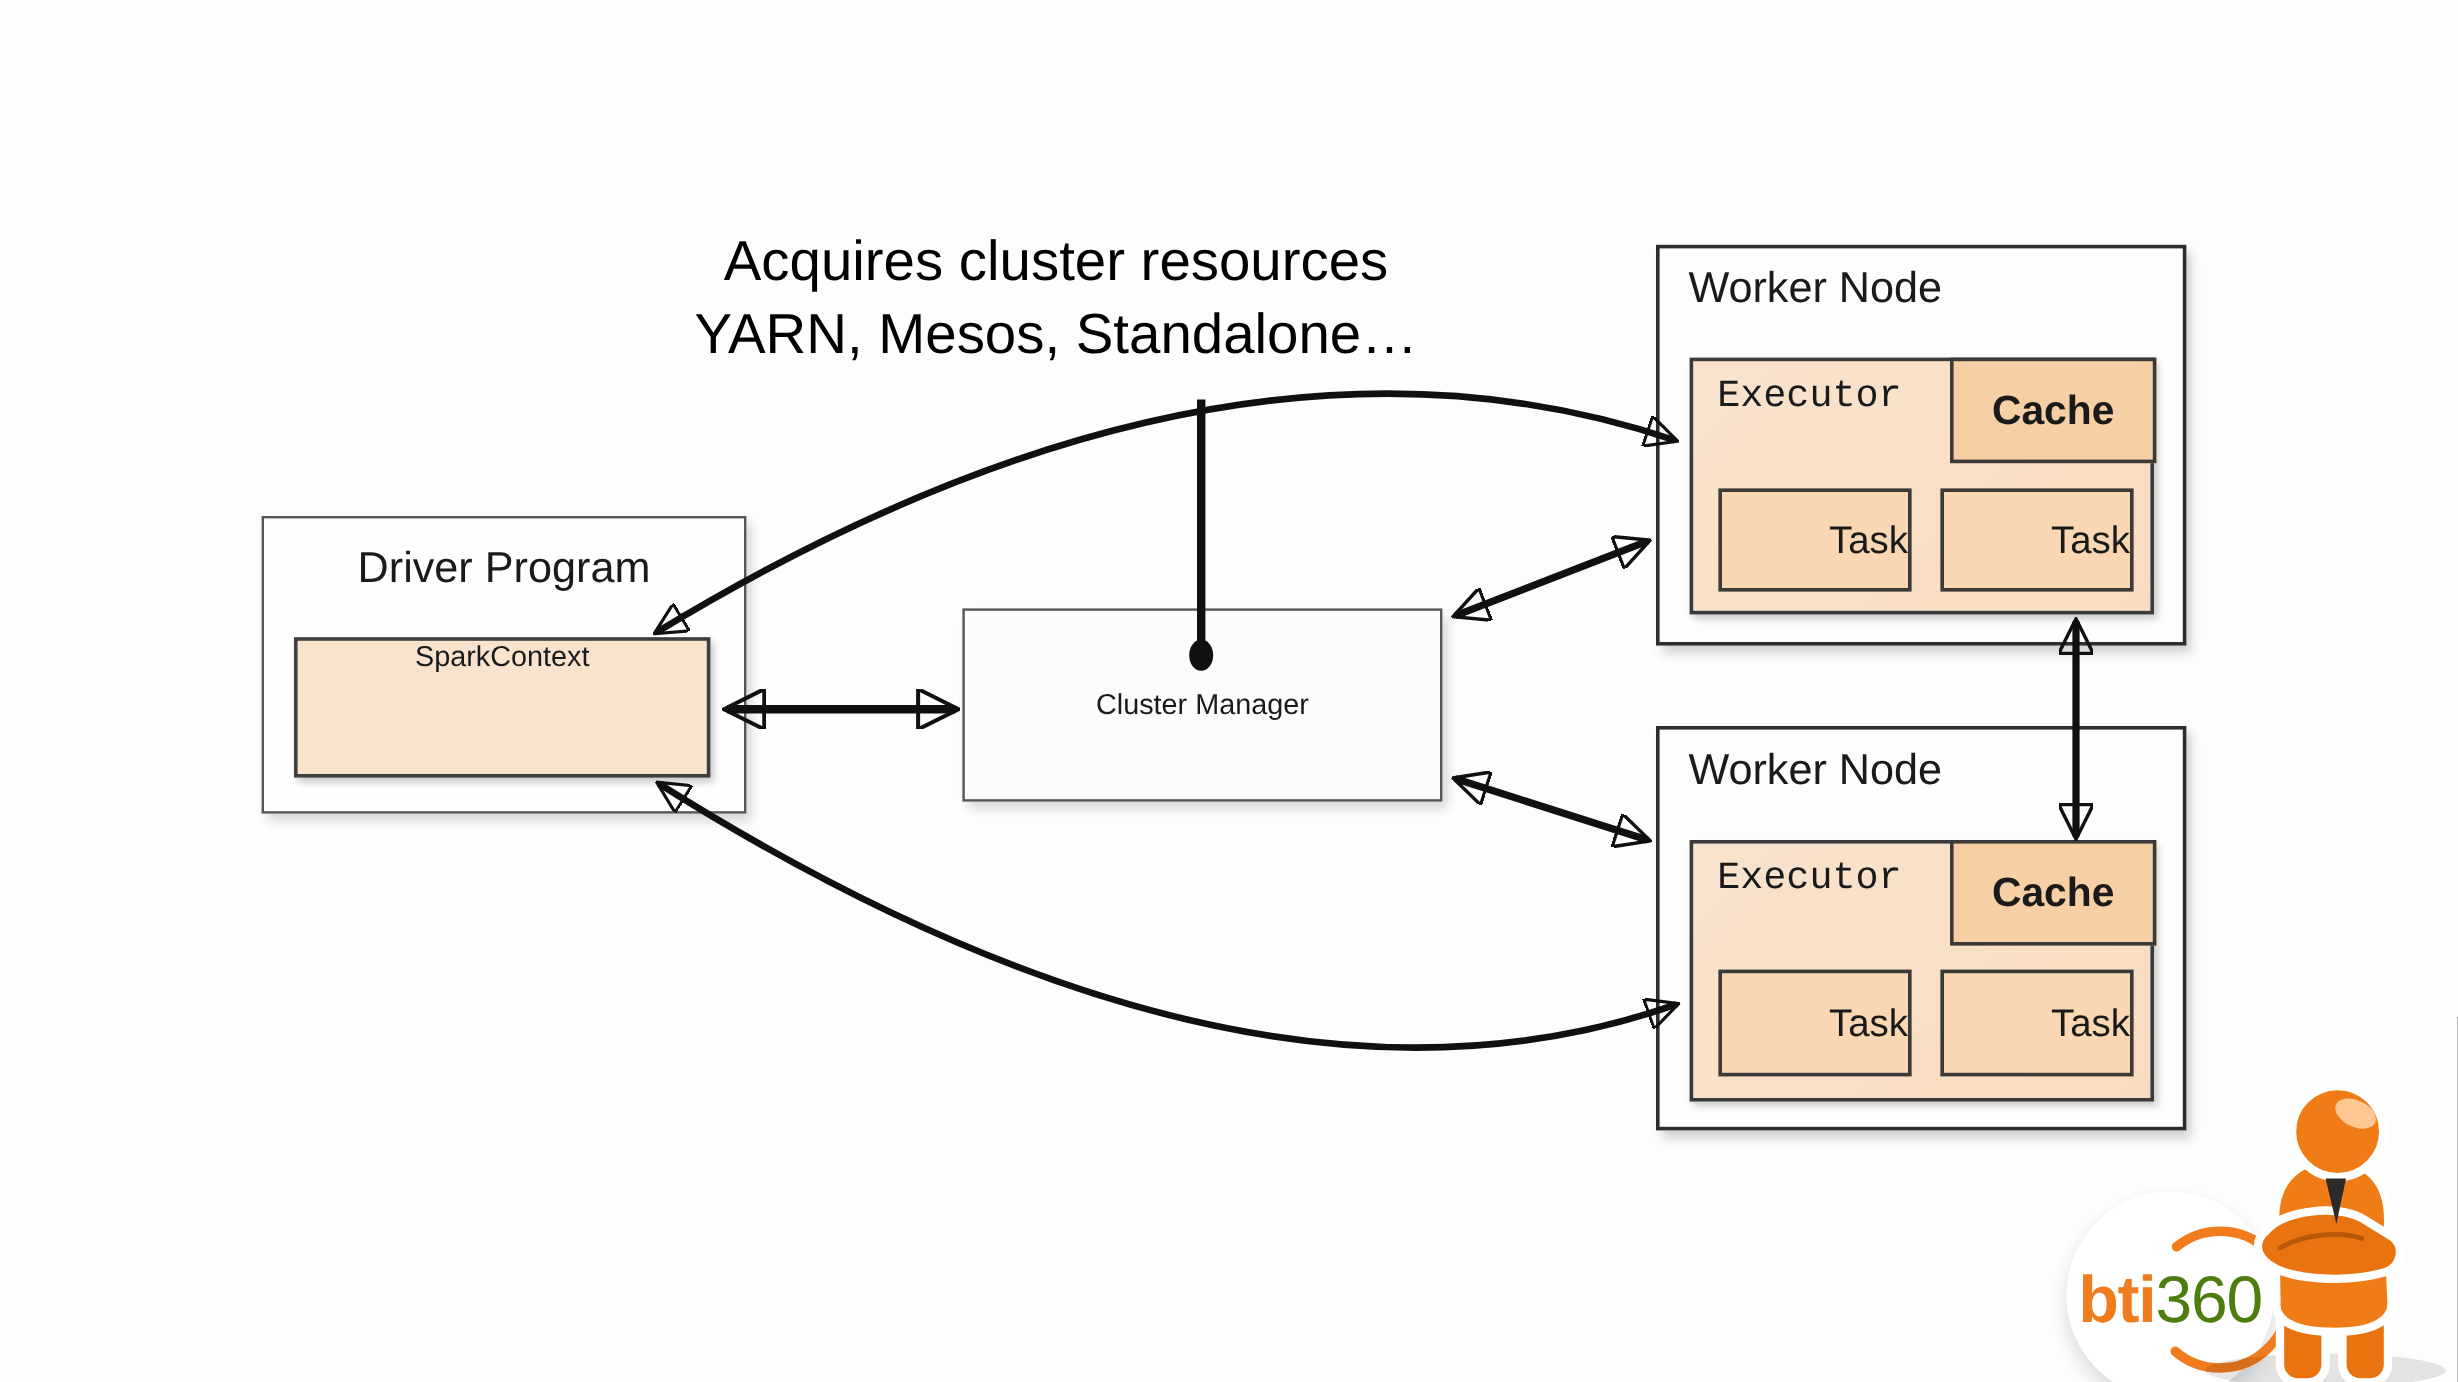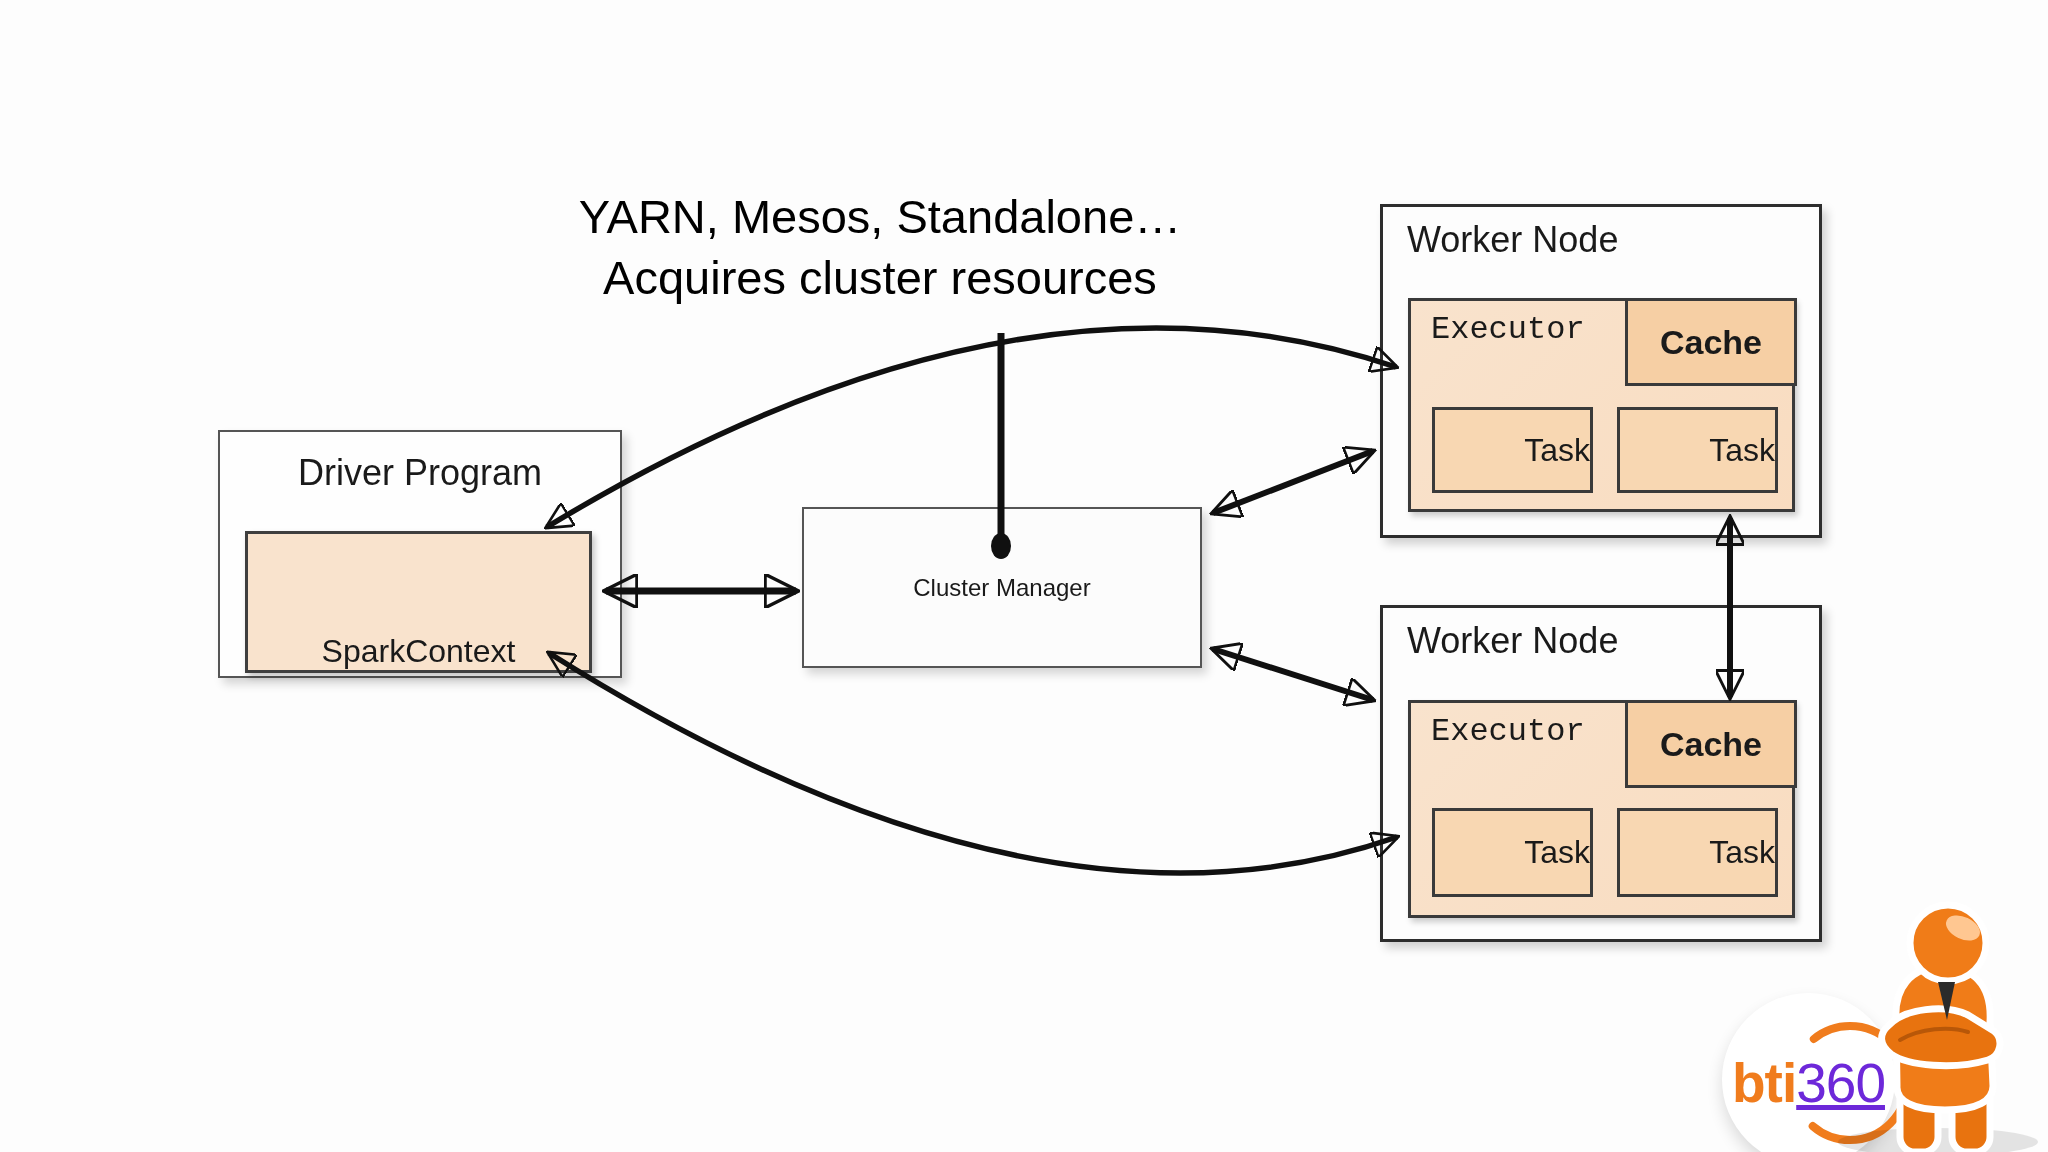--- a/index.html
+++ b/index.html
@@ -14,23 +14,23 @@
   }
   
   .box{position:absolute;box-sizing:border-box;z-index:1;}
   .driver{
     left:218px;top:430px;width:404px;height:248px;
     background:#fefefe;border:2px solid #555;
     box-shadow:5px 6px 9px rgba(0,0,0,.16);
   }
   .driver-title{margin-top:20px;text-align:center;font-size:36px;}
   .spark{
-    left:245px;top:531px;width:347px;height:142px;
+    left:245px;top:531px;width:347px;height:117px;
     background:var(--peach-light,#f9e3cd);border:3px solid #3f3f3f;
-    display:flex;align-items:flex-end;justify-content:center;font-size:32px;
+    display:flex;align-items:flex-start;justify-content:center;font-size:24px;
     box-shadow:3px 4px 6px rgba(0,0,0,.22);z-index:2;
   }
   .cluster{
     left:802px;top:507px;width:400px;height:161px;
     background:#fcfcfc;border:2px solid #555;
     display:flex;align-items:center;justify-content:center;font-size:24px;
     box-shadow:5px 6px 9px rgba(0,0,0,.16);
   }
   .worker{
     left:1380px;width:442px;background:#fdfdfd;border:3px solid #2d2d2d;
@@ -77,31 +77,31 @@
   .logo-circle{
     position:absolute;left:1722px;top:993px;width:173px;height:173px;
     border-radius:50%;background:#fff;z-index:6;
     box-shadow:0 8px 16px rgba(0,0,0,.14);
   }
   .logo-text{
     position:absolute;left:0;top:58px;width:100%;text-align:center;
     font-size:55px;letter-spacing:-1px;z-index:7;
   }
   .logo-prefix{color:var(--accent-orange,#f07c1d);font-weight:700;}
-  .logo-suffix{color:#6d28d9;font-weight:400;text-decoration:underline;}
+  .logo-suffix{color:#4d7c0f;font-weight:400;}
   .logo-art{position:absolute;left:1700px;top:870px;z-index:8;pointer-events:none;}
 </style>
 </head>
 <body>
 
 <div class="stage">
 
   <div class="annotation">
+    <div>Acquires cluster resources</div>
     <div>YARN, Mesos, Standalone…</div>
-    <div>Acquires cluster resources</div>
   </div>
 
   <div class="box driver">
     <div class="driver-title">Driver Program</div>
   </div>
   <div class="box spark">
     <span>SparkContext</span>
   </div>
 
   <div class="box cluster">

